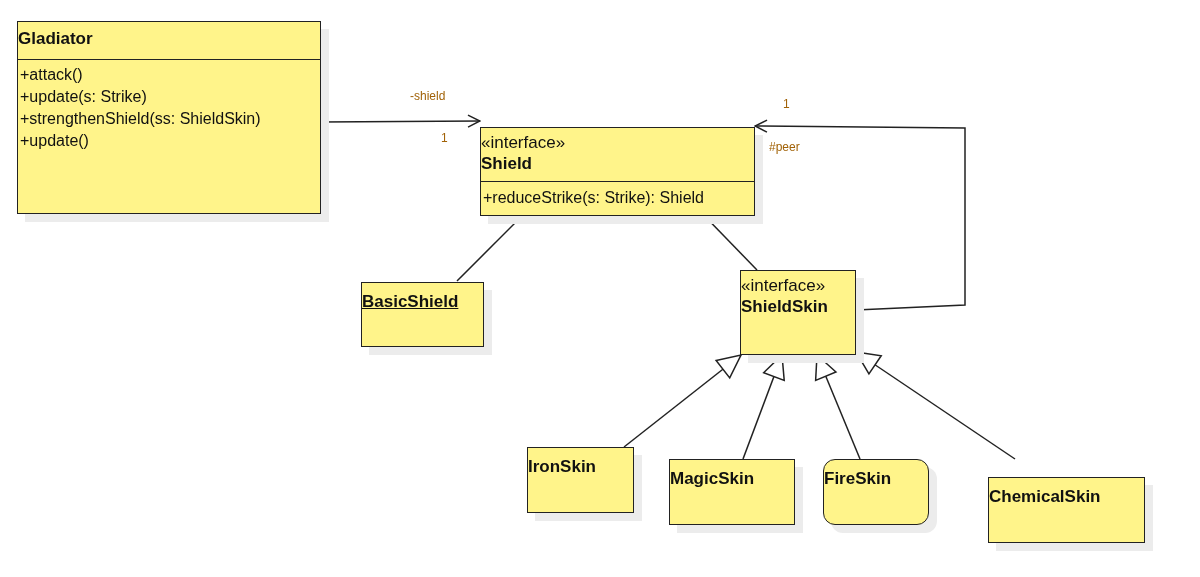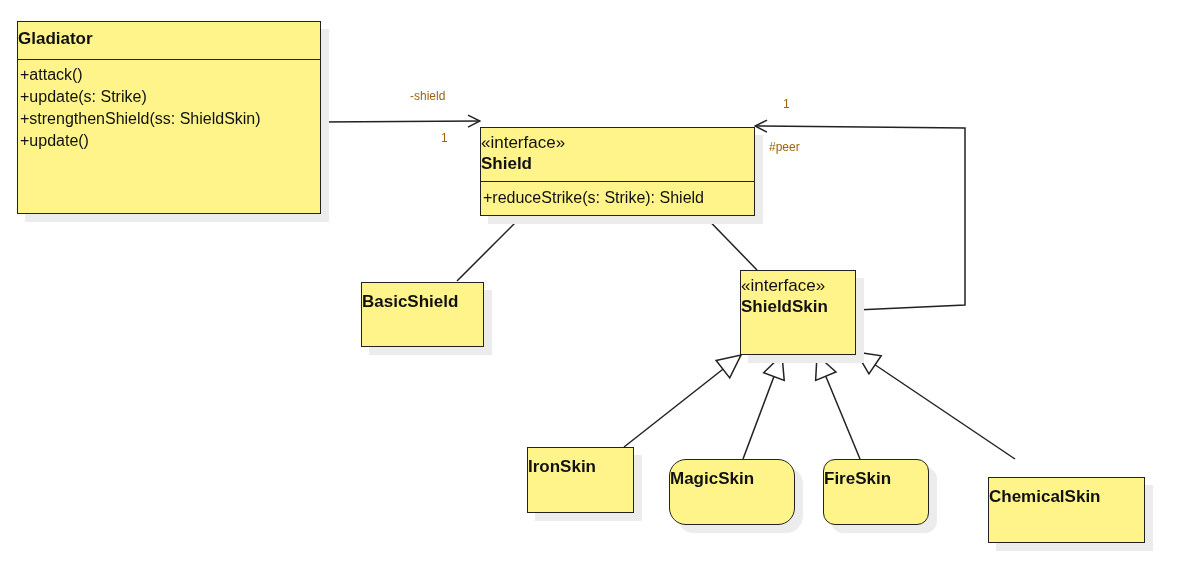--- a/index.html
+++ b/index.html
@@ -59,39 +59,39 @@
     <span class="stereo">«interface»</span>
     <span class="name">Shield</span>
   </div>
   <div class="sep"></div>
   <div class="ops" style="padding-top:5px;">
     <div>+reduceStrike(s: Strike): Shield</div>
   </div>
 </div>
 
 <div class="cls" style="left:361px;top:282px;width:123px;height:65px;">
-  <div class="hdr" style="padding-top:8px;">
+  <div class="hdr" style="padding-top:8px;text-decoration:underline;">
       <span class="name">BasicShield</span>
     </div>
 </div>
 
 <div class="cls" style="left:740px;top:270px;width:116px;height:85px;">
   <div class="hdr" style="padding-top:4px;">
     <span class="stereo">«interface»</span>
     <span class="name">ShieldSkin</span>
   </div>
 </div>
 
 <div class="cls" style="left:527px;top:447px;width:107px;height:66px;">
   <div class="hdr" style="padding-top:8px;">
       <span class="name">IronSkin</span>
     </div>
 </div>
 
-<div class="cls" style="left:669px;top:459px;width:126px;height:66px;border-radius:17px;">
+<div class="cls" style="left:669px;top:459px;width:126px;height:66px;">
   <div class="hdr" style="padding-top:8px;">
       <span class="name">MagicSkin</span>
     </div>
 </div>
 
 <div class="cls" style="left:823px;top:459px;width:106px;height:66px;border-radius:12px;">
   <div class="hdr" style="padding-top:8px;">
       <span class="name">FireSkin</span>
     </div>
 </div>

